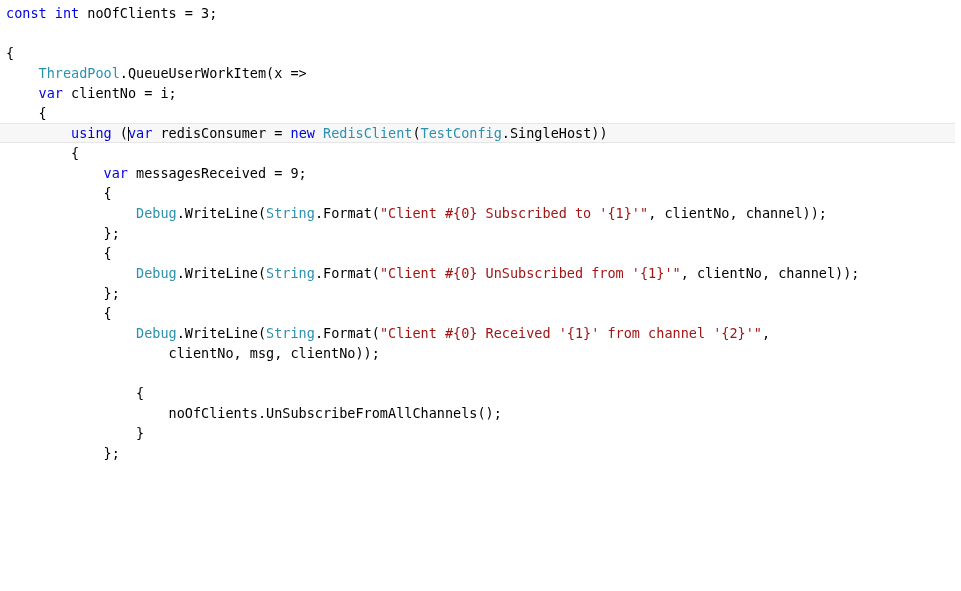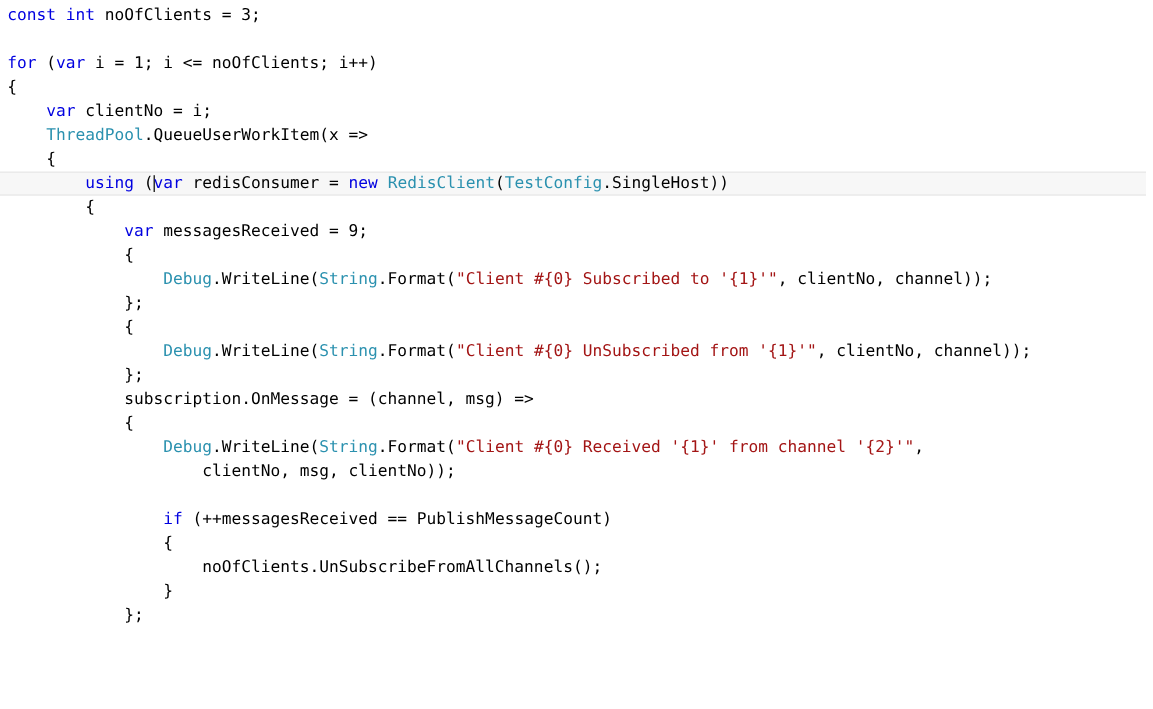--- a/index.html
+++ b/index.html
@@ -63,38 +63,35 @@
     margin: 0 -1px 0 0;
   }
 </style>
 </head>
 <body>
 
 <div id="editor">
   <div id="code-surface">
       <div class="code-line"><span class="kw">const</span><span class="pln"> </span><span class="kw">int</span><span class="pln"> noOfClients = 3;</span></div>
       <div class="code-line">&nbsp;</div>
-      <div class="code-line"><span class="kw">for</span><span class="pln"> (</span><span class="kw">var</span><span class="pln"> i = 1; i &lt;= noOfClients; i++)</span></div>
       <div class="code-line"><span class="pln">{</span></div>
+      <div class="code-line"><span class="pln">    </span><span class="typ">ThreadPool</span><span class="pln">.QueueUserWorkItem(x =&gt;</span></div>
       <div class="code-line"><span class="pln">    </span><span class="kw">var</span><span class="pln"> clientNo = i;</span></div>
-      <div class="code-line"><span class="pln">    </span><span class="typ">ThreadPool</span><span class="pln">.QueueUserWorkItem(x =&gt;</span></div>
       <div class="code-line"><span class="pln">    {</span></div>
       <div class="code-line current"><span class="pln">        </span><span class="kw">using</span><span class="pln"> (</span><span class="caret"></span><span class="kw">var</span><span class="pln"> redisConsumer = </span><span class="kw">new</span><span class="pln"> </span><span class="typ">RedisClient</span><span class="pln">(</span><span class="typ">TestConfig</span><span class="pln">.SingleHost))</span></div>
       <div class="code-line"><span class="pln">        {</span></div>
       <div class="code-line"><span class="pln">            </span><span class="kw">var</span><span class="pln"> messagesReceived = 9;</span></div>
       <div class="code-line"><span class="pln">            {</span></div>
       <div class="code-line"><span class="pln">                </span><span class="typ">Debug</span><span class="pln">.WriteLine(</span><span class="typ">String</span><span class="pln">.Format(</span><span class="str">"Client #{0} Subscribed to '{1}'"</span><span class="pln">, clientNo, channel));</span></div>
       <div class="code-line"><span class="pln">            };</span></div>
       <div class="code-line"><span class="pln">            {</span></div>
       <div class="code-line"><span class="pln">                </span><span class="typ">Debug</span><span class="pln">.WriteLine(</span><span class="typ">String</span><span class="pln">.Format(</span><span class="str">"Client #{0} UnSubscribed from '{1}'"</span><span class="pln">, clientNo, channel));</span></div>
       <div class="code-line"><span class="pln">            };</span></div>
-      <div class="code-line"><span class="pln">            subscription.OnMessage = (channel, msg) =&gt;</span></div>
       <div class="code-line"><span class="pln">            {</span></div>
       <div class="code-line"><span class="pln">                </span><span class="typ">Debug</span><span class="pln">.WriteLine(</span><span class="typ">String</span><span class="pln">.Format(</span><span class="str">"Client #{0} Received '{1}' from channel '{2}'"</span><span class="pln">,</span></div>
       <div class="code-line"><span class="pln">                    clientNo, msg, clientNo));</span></div>
       <div class="code-line">&nbsp;</div>
-      <div class="code-line"><span class="pln">                </span><span class="kw">if</span><span class="pln"> (++messagesReceived == PublishMessageCount)</span></div>
       <div class="code-line"><span class="pln">                {</span></div>
       <div class="code-line"><span class="pln">                    noOfClients.UnSubscribeFromAllChannels();</span></div>
       <div class="code-line"><span class="pln">                }</span></div>
       <div class="code-line"><span class="pln">            };</span></div>
     </div>
 </div>
 
 </body></html>

